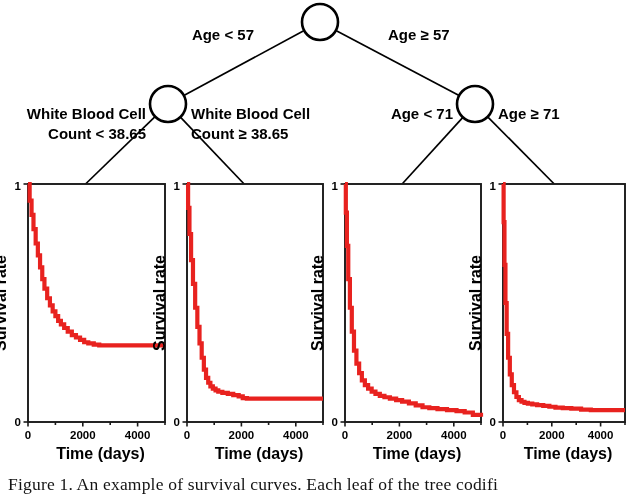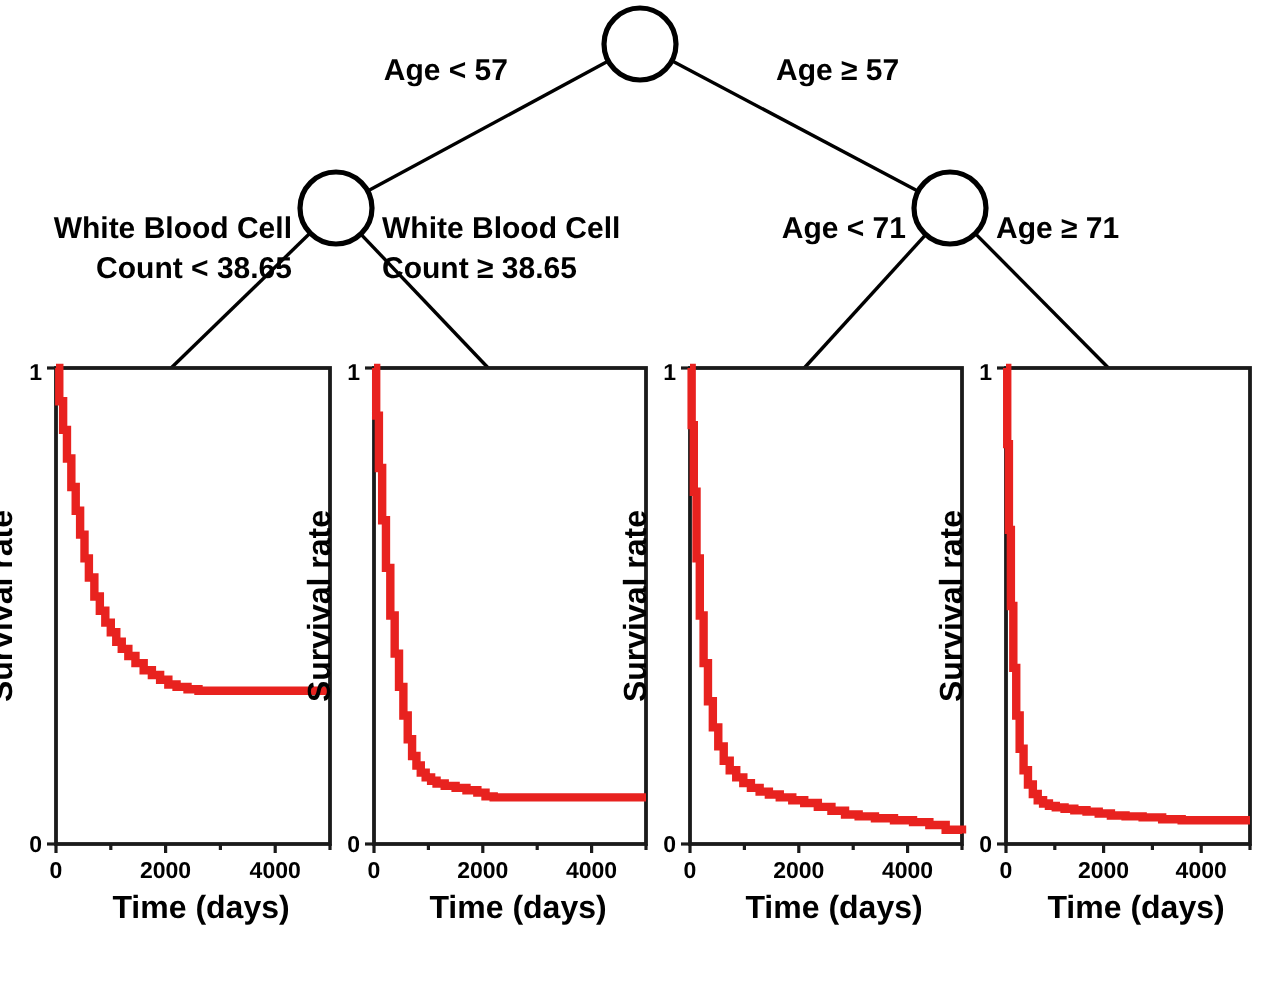--- a/index.html
+++ b/index.html
@@ -186,13 +186,16 @@
           <line x1="503" y1="422" x2="498.5" y2="422" class="axis-tickmark"></line>
           <text x="496" y="426" text-anchor="end" class="axis-tick">0</text>
           <line x1="503" y1="184" x2="498.5" y2="184" class="axis-tickmark"></line>
           <text x="496" y="190" text-anchor="end" class="axis-tick">1</text>
           <text x="0" y="0" text-anchor="middle" class="axis-title" transform="translate(481,303) rotate(-90)">Survival rate</text>
           <text x="568" y="459" text-anchor="middle" class="axis-title">Time (days)</text>
           <path d="M503.00,184.00 L503.61,184.00 L503.61,222.08 L504.46,222.08 L504.46,264.92 L505.44,264.92 L505.44,303.00 L506.66,303.00 L506.66,333.94 L508.12,333.94 L508.12,357.74 L509.83,357.74 L509.83,374.40 L511.78,374.40 L511.78,385.11 L513.98,385.11 L513.98,392.25 L516.42,392.25 L516.42,397.01 L518.86,397.01 L518.86,400.10 L521.54,400.10 L521.54,401.77 L524.47,401.77 L524.47,402.96 L527.89,402.96 L527.89,403.67 L532.28,403.67 L532.28,404.39 L537.16,404.39 L537.16,405.10 L543.26,405.10 L543.26,405.82 L549.36,405.82 L549.36,406.77 L555.46,406.77 L555.46,407.72 L562.78,407.72 L562.78,408.20 L571.32,408.20 L571.32,408.67 L581.08,408.67 L581.08,409.62 L590.84,409.62 L590.84,410.10 L603.04,410.10 L603.04,410.10 L615.24,410.10 L615.24,410.10 L625.00,410.10 L625.00,410.10" stroke="#e8221f" stroke-width="4.2" class="curve"></path>
         </g>
       </g>
   </svg>
+  <div class="caption-clip">
+    <div class="caption-inner">Figure 1. An example of survival curves. Each leaf of the tree codifi</div>
+  </div>
 </div>
 
 </body></html>

